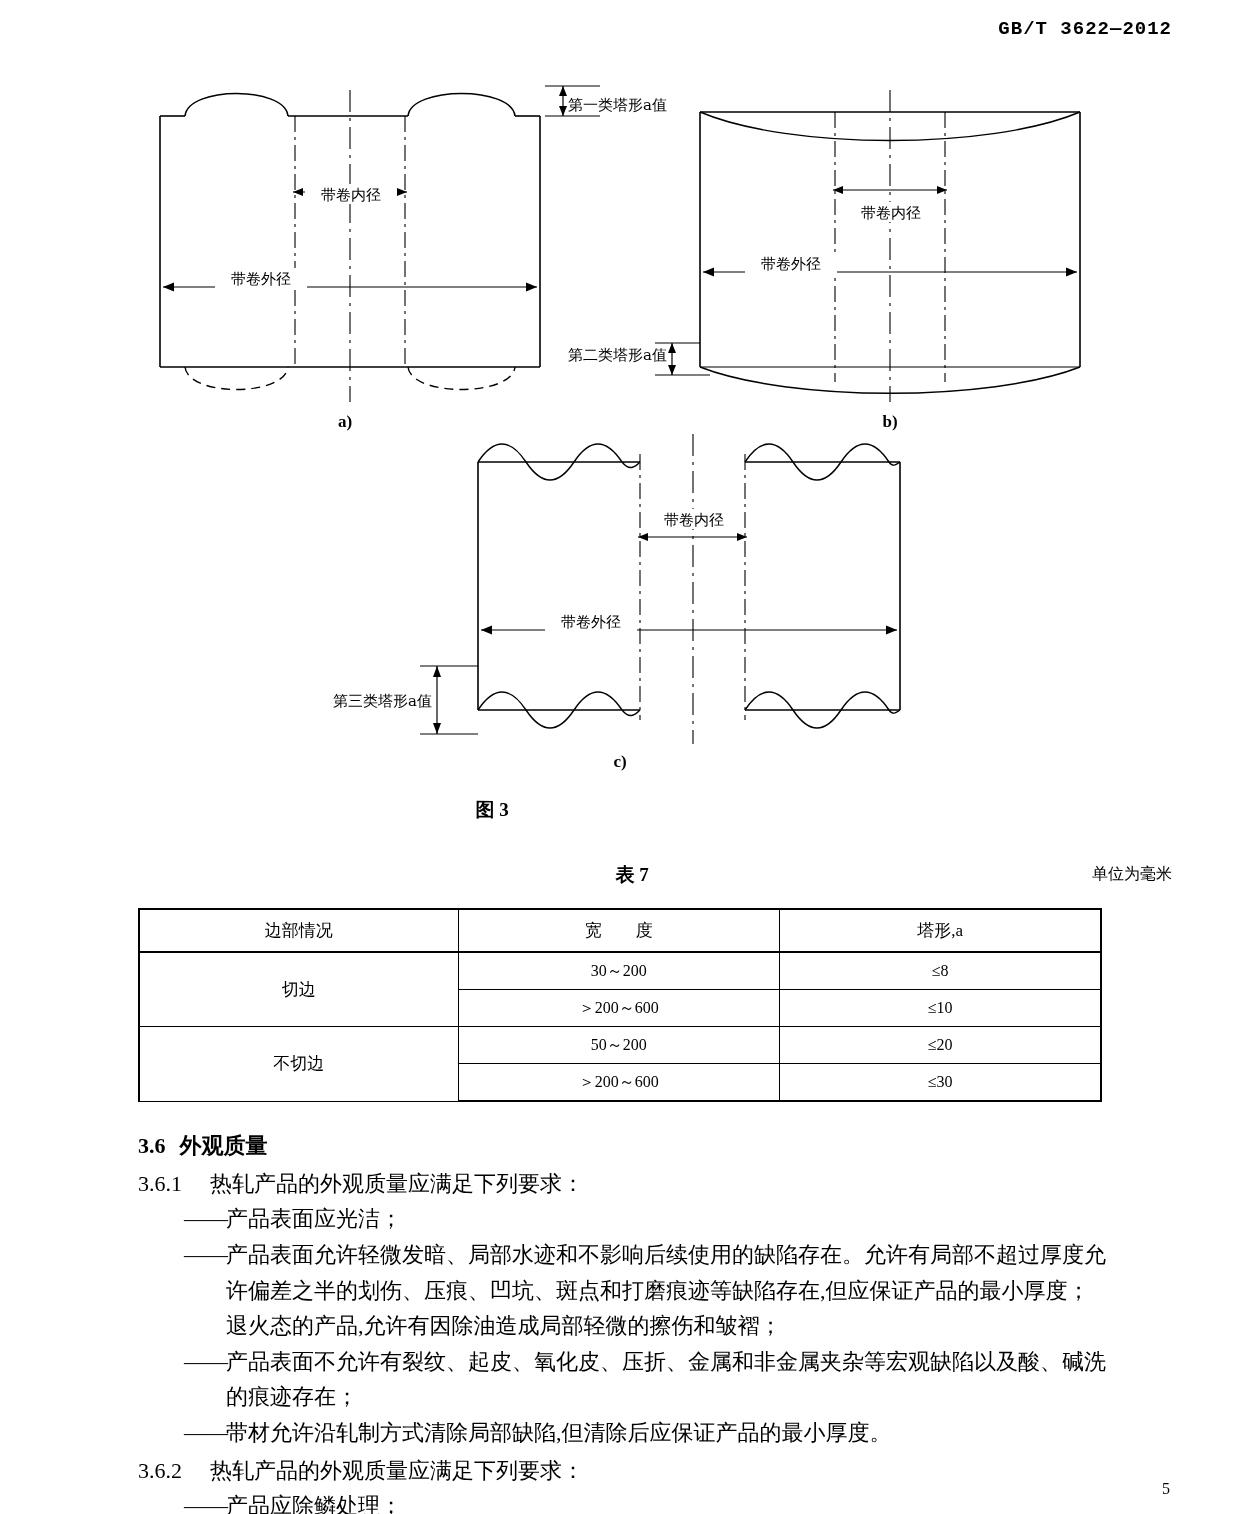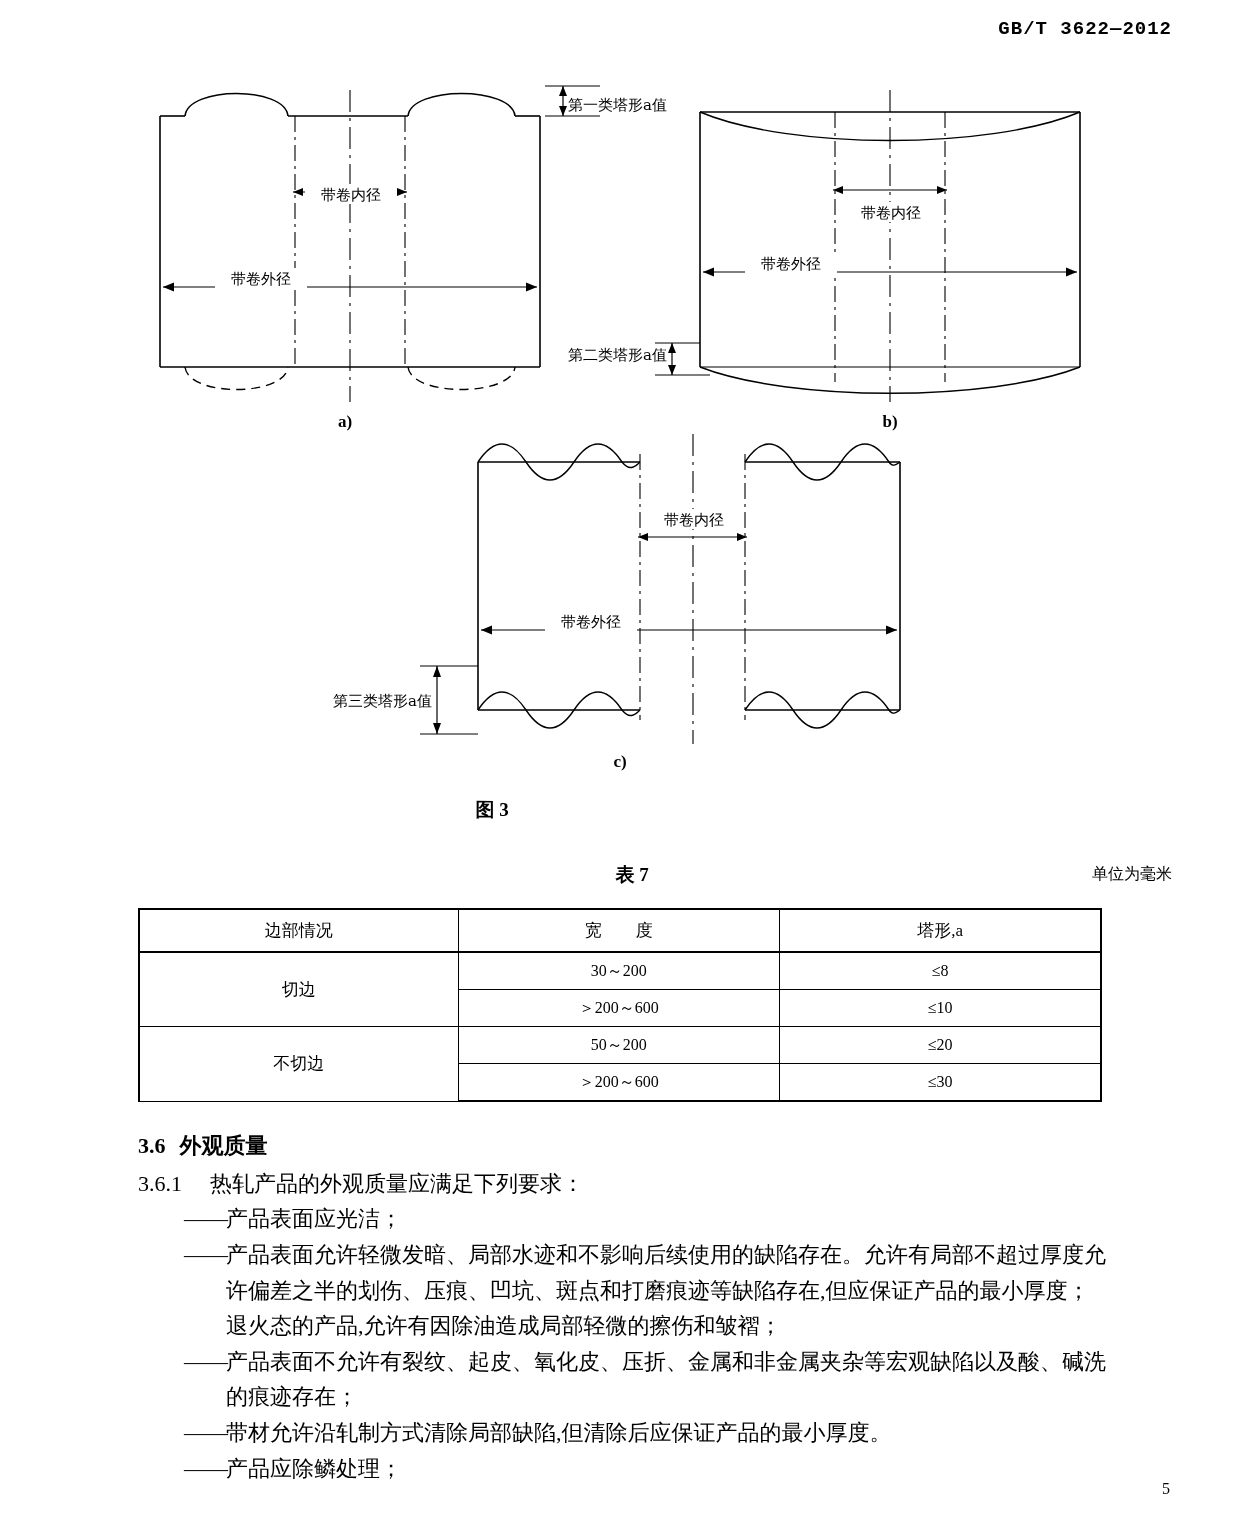--- a/index.html
+++ b/index.html
@@ -313,20 +313,23 @@
     </div>
     <div class="dash-item">
       <span class="dash">——</span>
       <span>产品表面不允许有裂纹、起皮、氧化皮、压折、金属和非金属夹杂等宏观缺陷以及酸、碱洗的痕迹存在；</span>
     </div>
     <div class="dash-item">
       <span class="dash">——</span>
       <span>带材允许沿轧制方式清除局部缺陷,但清除后应保证产品的最小厚度。</span>
     </div>
 
+    <div class="para">
+      <span class="num">3.6.2</span><span>热轧产品的外观质量应满足下列要求：</span>
+    </div>
     <div class="dash-item">
       <span class="dash">——</span>
       <span>产品应除鳞处理；</span>
     </div>
   </div>
 
   <div class="page-num">5</div>
 </div>
 
 </body></html>

